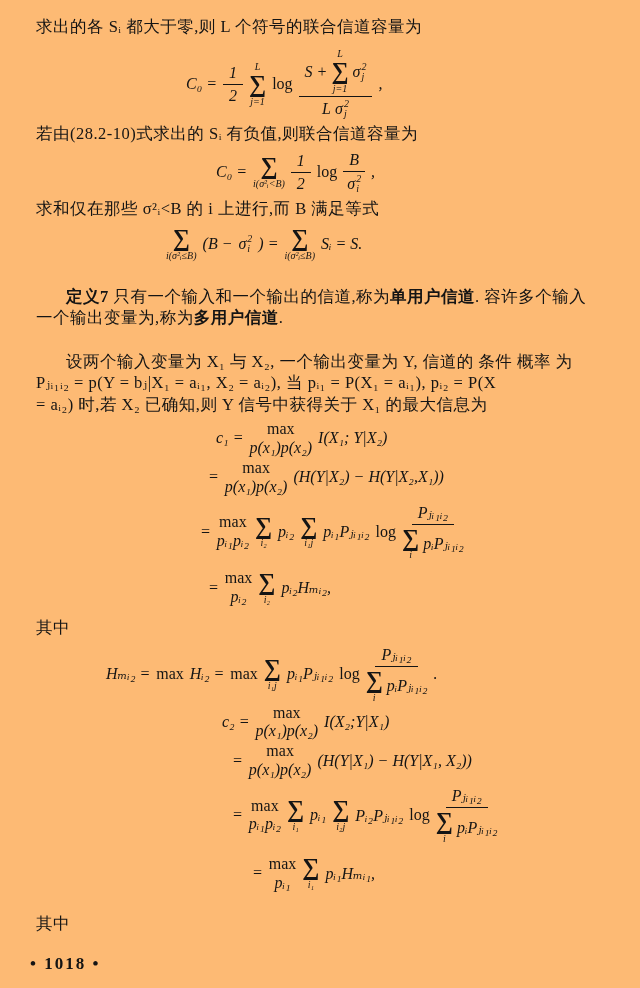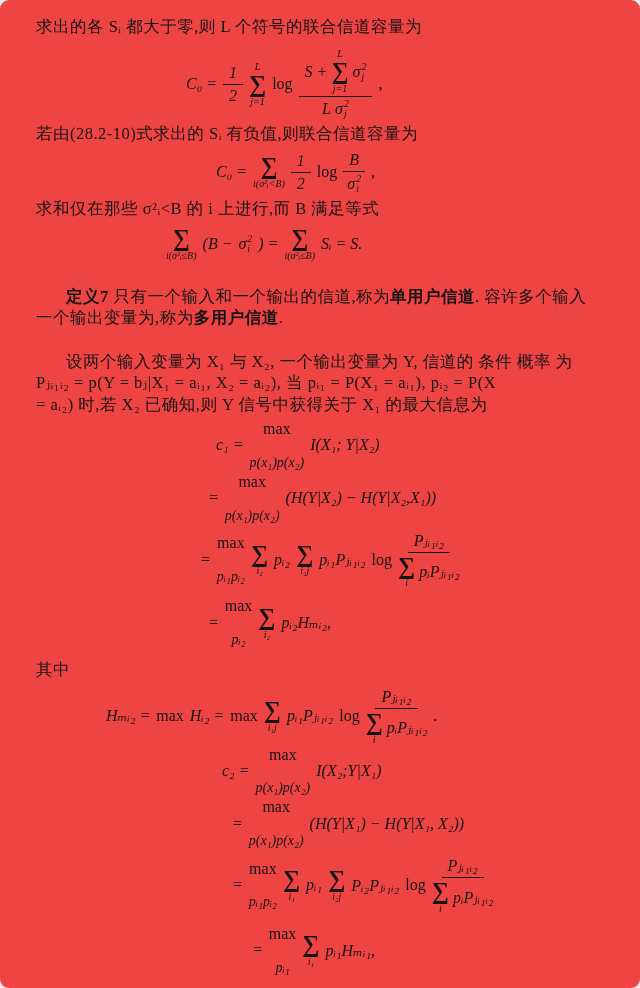--- a/index.html
+++ b/index.html
@@ -1,46 +1,45 @@
 <!DOCTYPE html>
 <html><head>
 <meta charset="utf-8">
 <style>
   html,body{margin:0;padding:0;background:#e8e8e8;}
   .page{
     position:relative;
     width:640px;height:988px;
     margin:0 auto;
-    background:#ef4444;
+    background:#fdba74;
     color:#141414;
     font-family:"Liberation Serif","DejaVu Serif","DejaVu Sans",serif;
     box-sizing:border-box;
     padding:16px 26px 0 36px;
     overflow:hidden;
-    border-radius:9px;
   }
   .para{font-size:16.5px;line-height:1.3;letter-spacing:0.5px;}
   .indent{padding-left:30px;}
   .b{font-weight:bold;}
   .heading{font-size:21px;font-weight:bold;letter-spacing:1px;margin-top:16px;}
 
   
   .mathline{
     display:flex;align-items:center;gap:6px;
     font-size:16px;font-style:italic;
     white-space:nowrap;
   }
   .rm{font-style:normal;}
   .sum{display:inline-flex;flex-direction:column;align-items:center;line-height:1;}
   .sum .t{font-size:10px;line-height:1;margin-bottom:1px;}
   .sum .s{font-size:24px;font-weight:600;font-style:normal;line-height:0.95;}
   .sum .bt{font-size:10px;line-height:1;margin-top:1px;}
   .mund{display:inline-flex;flex-direction:column;align-items:center;line-height:1;}
   .mund .w{font-style:normal;line-height:1.05;}
-  .mund .bt{font-size:14px;line-height:1;margin-top:18px;font-style:italic;}
+  .mund .bt{font-size:16px;line-height:1;margin-top:2px;font-style:italic;}
   .frac{display:inline-flex;flex-direction:column;align-items:center;vertical-align:middle;}
   .frac .num{border-bottom:1.3px solid #141414;padding:0 6px 2px;display:flex;align-items:center;gap:4px;justify-content:center;}
   .frac .den{padding-top:2px;display:flex;align-items:center;gap:4px;justify-content:center;}
   .ss{display:inline-flex;flex-direction:column;align-items:flex-start;font-size:10px;line-height:1;margin-left:1px;vertical-align:middle;}
   .ss span{line-height:1;}
   .sigwrap{display:inline-flex;align-items:center;}
   .footer{font-size:17px;font-weight:bold;letter-spacing:2px;}
 </style>
 </head>
 <body>

